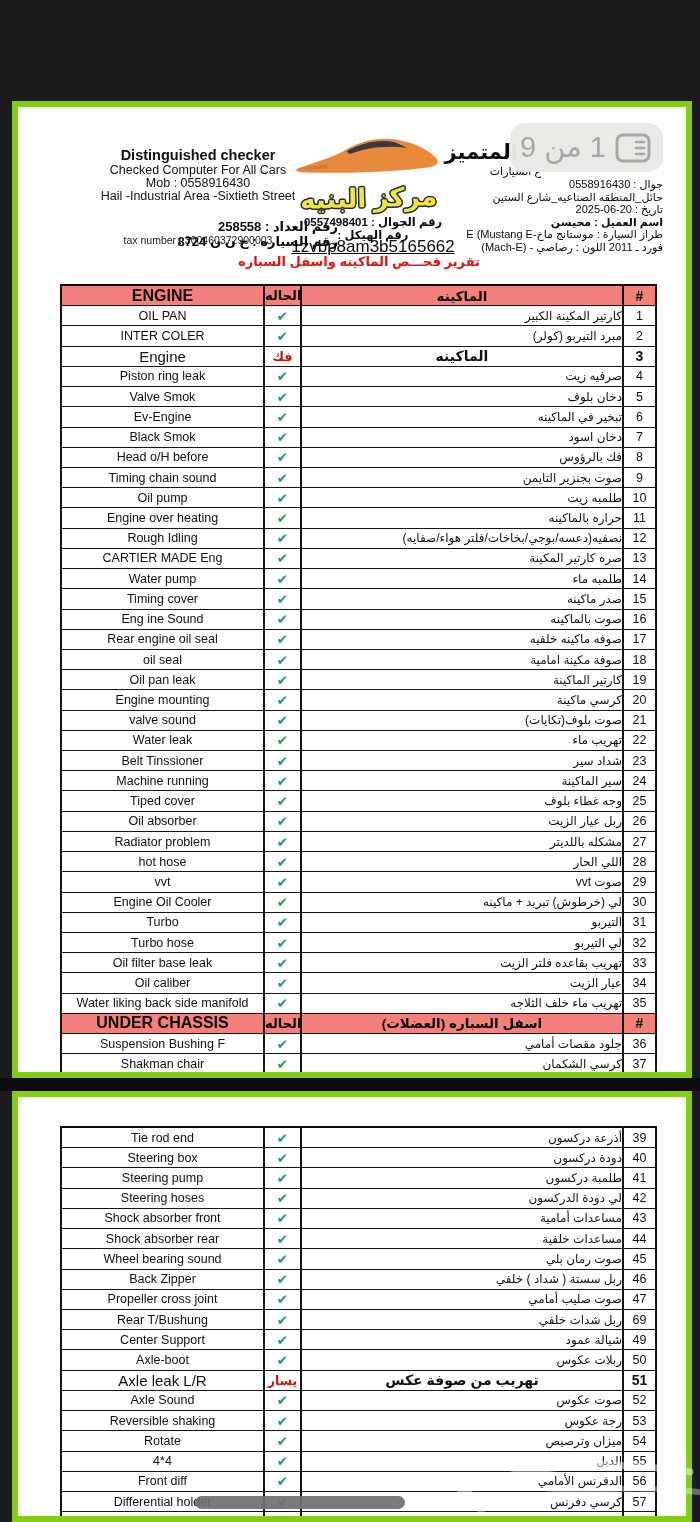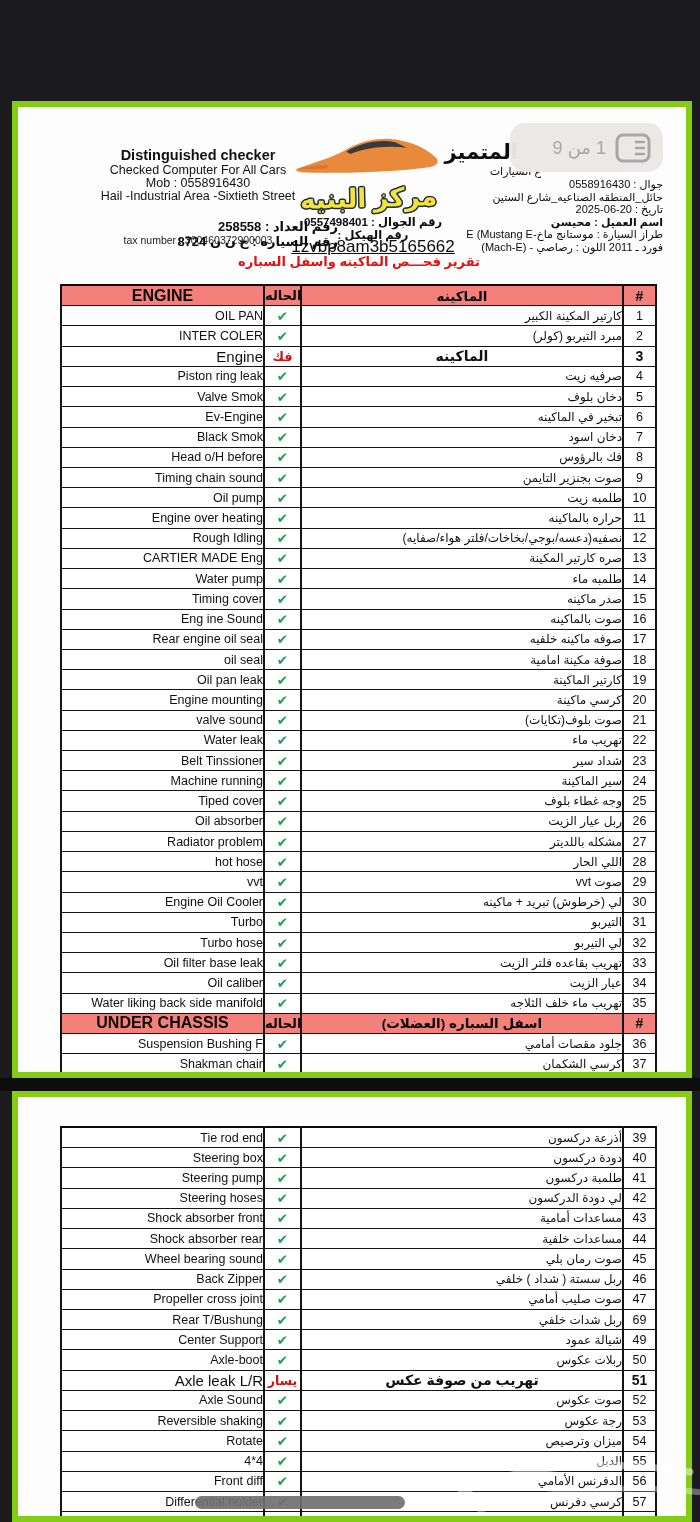--- a/index.html
+++ b/index.html
@@ -50,21 +50,21 @@
   table.report{
     position:absolute;left:42px;border-collapse:collapse;table-layout:fixed;width:595px;
     background:#fff;border:2.5px solid #0a0a0a;
   }
   .tbl1{top:177px;}
   .tbl2{top:29px;}
   table.report td{
     border:1px solid #141414;border-left-width:2px;border-right-width:2px;
     height:19.22px;padding:0;vertical-align:middle;overflow:hidden;white-space:nowrap;
   }
-  td.c-en{font-size:12.5px;padding-left:6px;color:#101010;text-align:right;}
+  td.c-en{font-size:12.5px;padding-left:6px;color:#101010;text-align:center;}
   td.c-st{text-align:center;margin-top:45px;}
   td.c-ar{direction:rtl;text-align:right;padding-right:5px;font-size:12px;color:#101010;}
   td.c-no{text-align:center;font-size:12.5px;color:#101010;}
   .chk{font-weight:bold;font-size:13.5px;line-height:1;}
   tr.head td{background:#f3807a;font-weight:bold;color:#0b0b0b;}
   tr.head td.c-en{font-size:16px;text-align:center;padding-left:0;}
   tr.head td.c-st{font-size:13px;}
   tr.head td.c-ar{font-size:13.5px;text-align:center;padding-right:0;}
   tr.head td.c-no{font-size:14px;}
   tr.alert td.c-en{font-size:15px;}
@@ -72,21 +72,21 @@
   tr.alert td.c-st{font-size:12.5px;font-weight:bold;}
   tr.alert td.c-no{font-size:14px;font-weight:bold;}
 
   
   .page-chip{
     position:absolute;left:510px;top:123px;width:153px;height:49px;border-radius:15px;
     background:rgba(234,232,229,0.97);display:flex;align-items:center;justify-content:flex-start;
     direction:rtl;gap:9px;padding:0;box-sizing:border-box;
   }
   .page-chip .chip-icon{margin-right:12px;display:block;}
-  .page-chip .chip-text{font-size:18px;color:#a7a7a7;line-height:1;}
+  .page-chip .chip-text{font-size:29px;color:#a7a7a7;line-height:1;}
   .scrubber{position:absolute;left:195px;top:1496px;width:210px;height:13px;border-radius:7px;
     background:rgba(112,112,112,0.92);}
   .swoosh{position:absolute;left:450px;top:1432px;pointer-events:none;}
 </style>
 </head>
 <body>
 
 <div class="topbar"></div>
 
 <div class="page page1">

